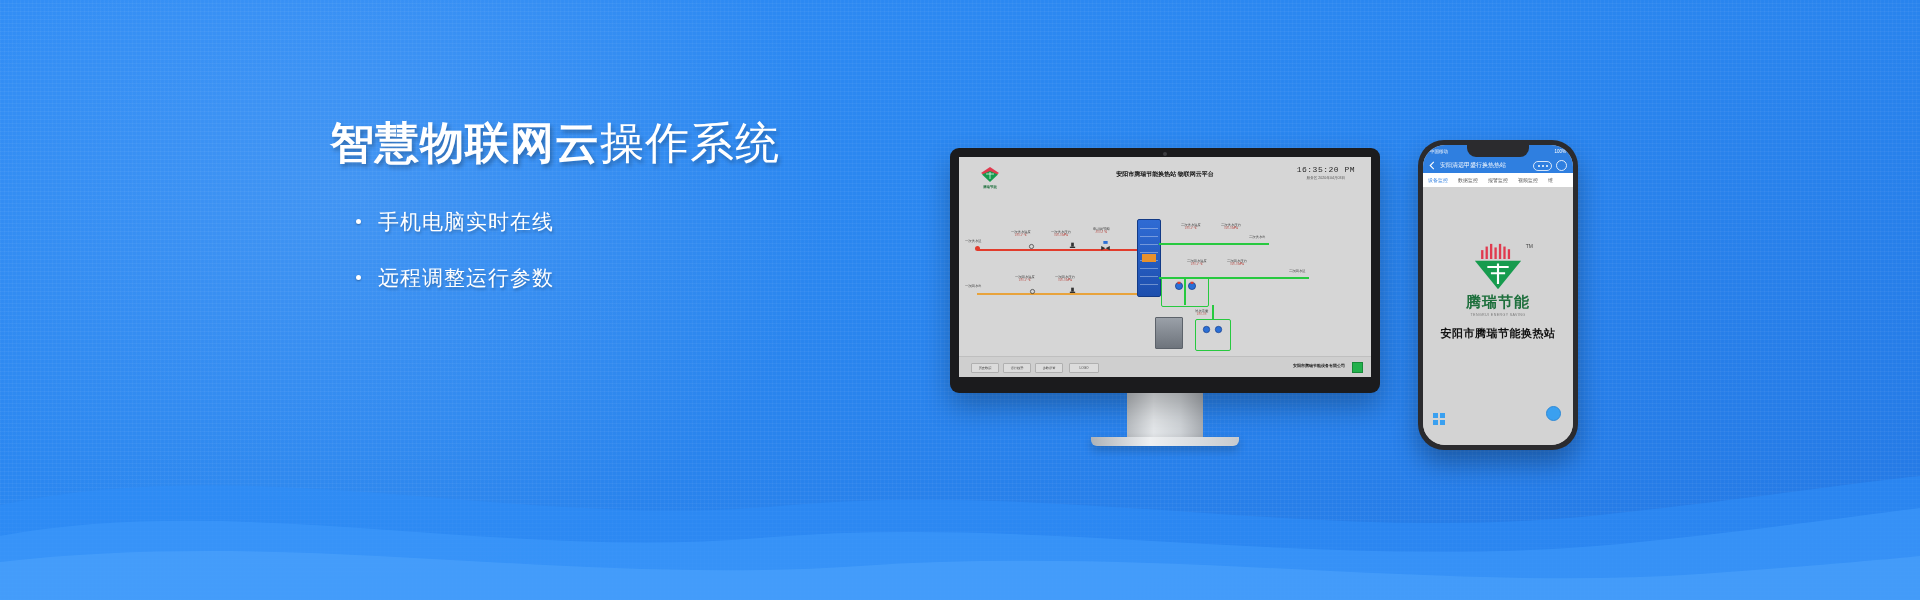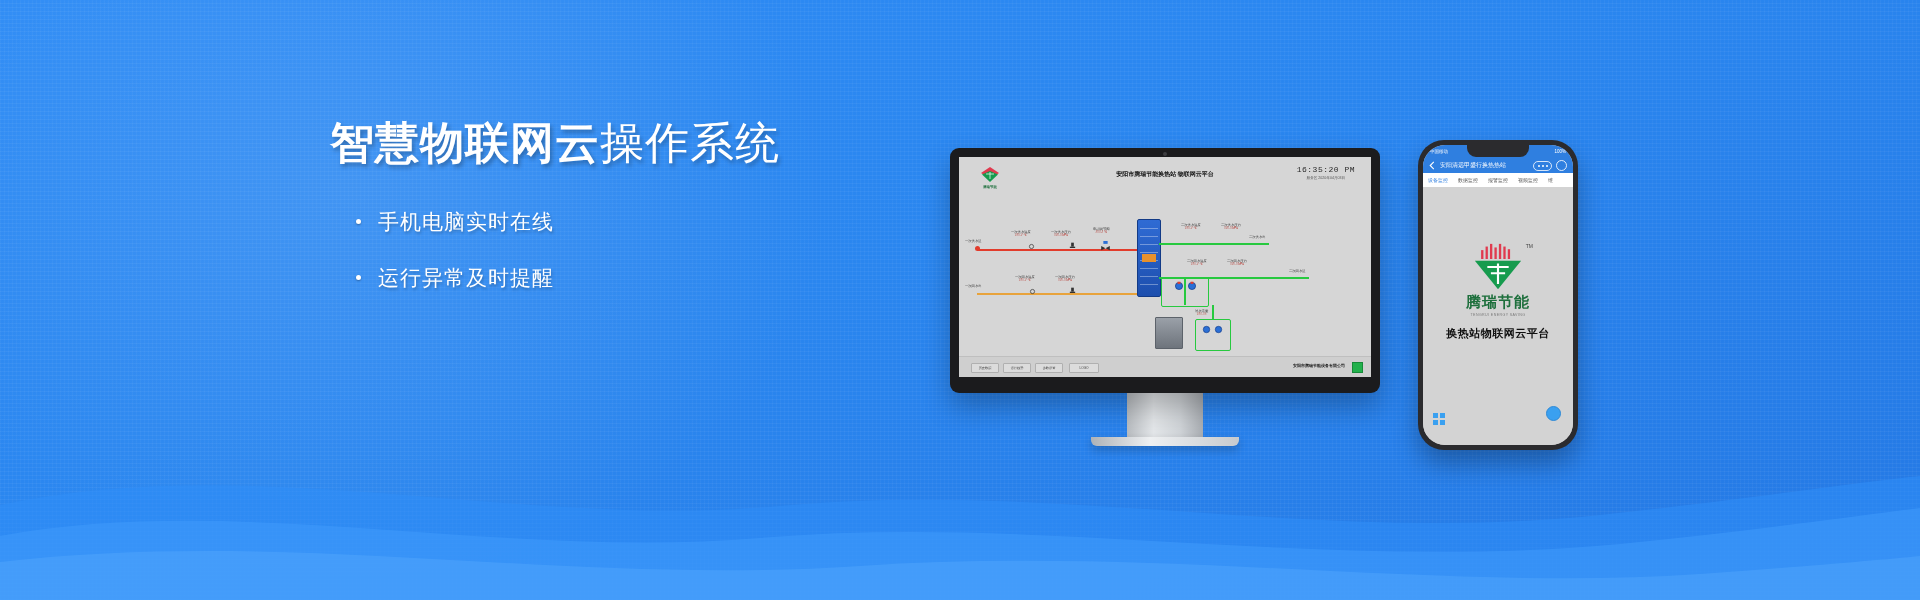--- a/index.html
+++ b/index.html
@@ -183,21 +183,21 @@
     <div class="headline">
       <span class="strong">智慧物联网云</span><span class="light">操作系统</span>
     </div>
     <ul class="bullets">
       <li>
         <span class="dot"></span>
         <span>手机电脑实时在线</span>
       </li>
       <li>
         <span class="dot"></span>
-        <span>运行异常及时提醒</span>
+        <span>远程调整运行参数</span>
       </li>
     </ul>
   </div>
 
   <div class="monitor">
     <div class="mon-bezel">
       <div class="cam"></div>
       <div class="mon-screen">
         <div class="scada">
 
@@ -391,21 +391,21 @@
                 <rect x="41" y="7" width="2.6" height="11"></rect>
                 <rect x="11" y="8" width="2.6" height="10"></rect>
               </g>
               <polygon points="30,20 56,20 30,52 4,20" fill="#169b4e"></polygon>
               <path d="M18,27 L42,27 M30,23 L30,46 M22,34 L38,34" stroke="#ffffff" stroke-width="2.4" fill="none"></path>
             </svg>
             <span class="ph-logo-tm">TM</span>
           </div>
           <div class="ph-logo-word">腾瑞节能</div>
           <div class="ph-logo-sub">TENGRUI ENERGY SAVING</div>
-          <div class="ph-app-title">换热站物联网云平台</div>
+          <div class="ph-app-title">安阳市腾瑞节能换热站</div>
 
           <div class="ph-grid">
             <span></span>
               <span></span>
               <span></span>
               <span></span>
           </div>
           <div class="ph-fab"></div>
         </div>
       </div>

